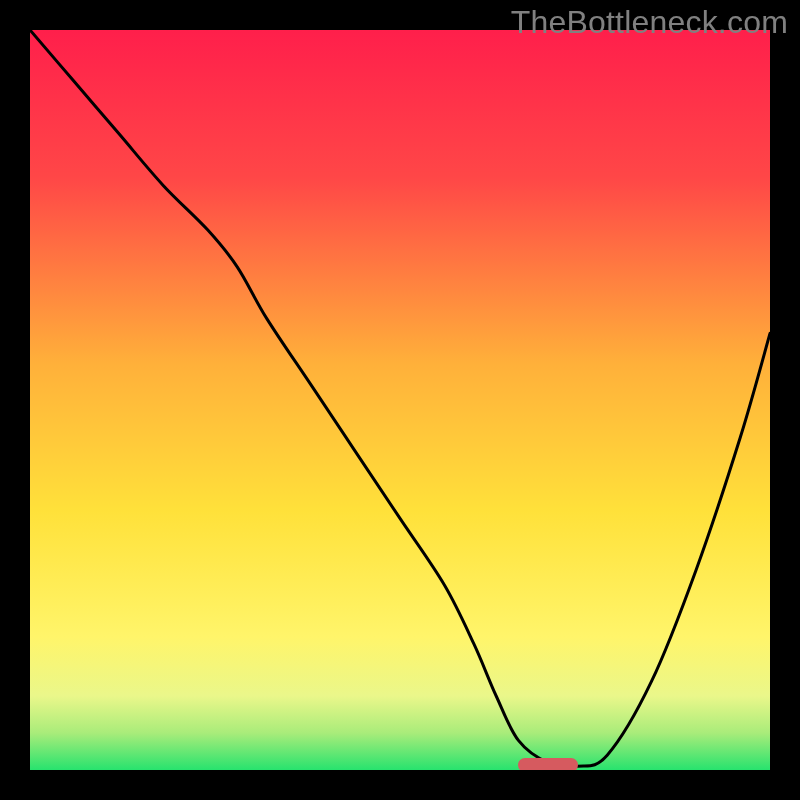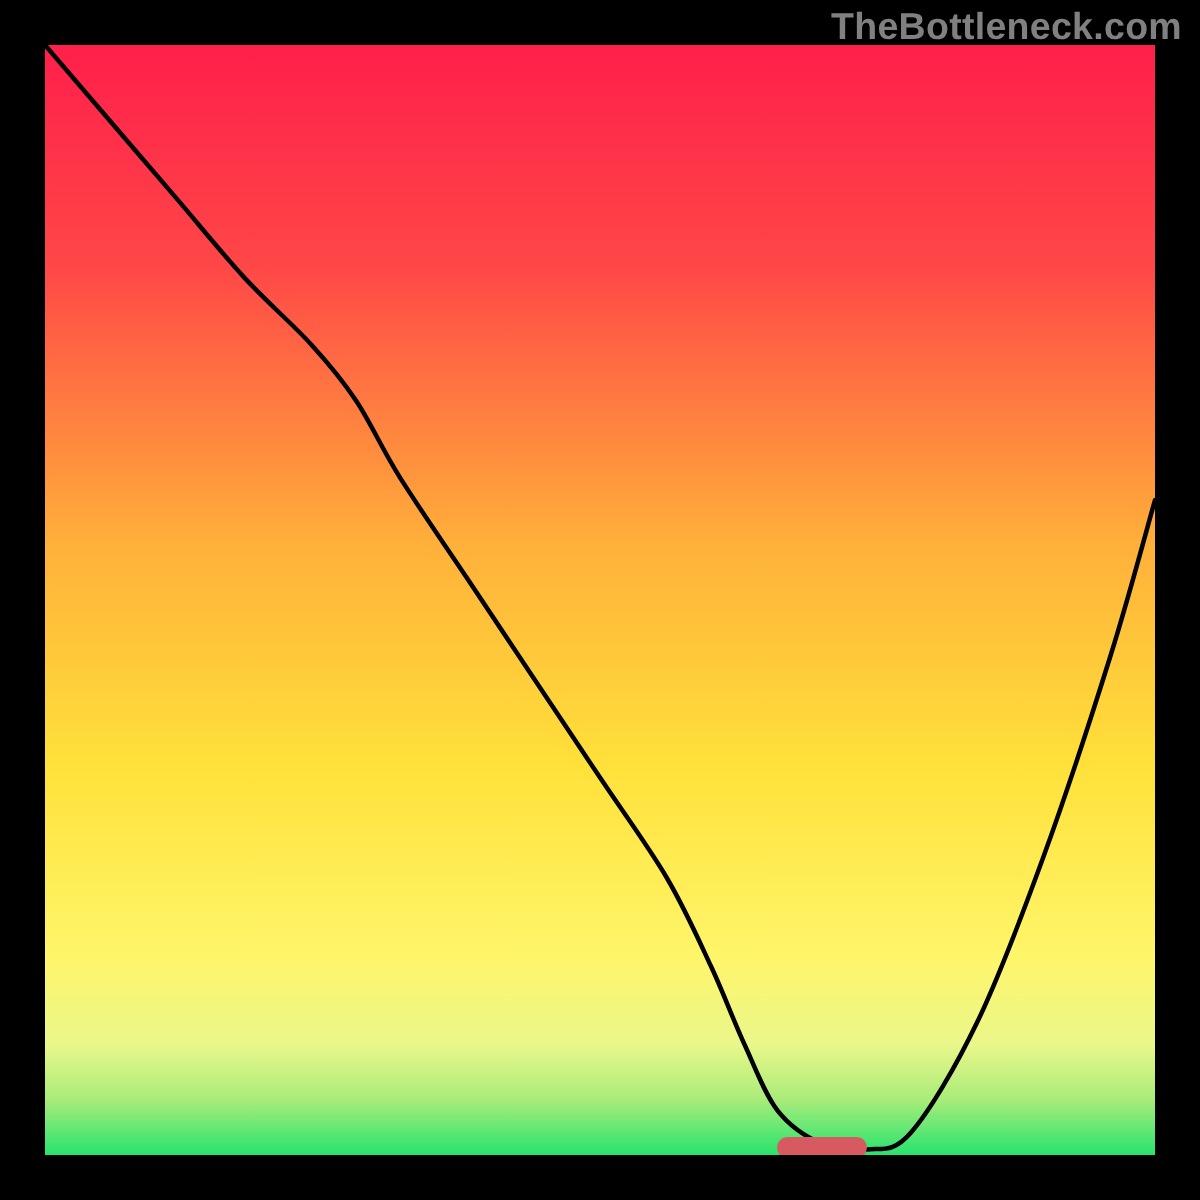--- a/index.html
+++ b/index.html
@@ -15,22 +15,22 @@
     position: relative;
     width: 800px;
     height: 800px;
     background: #000;
   }
   .watermark {
     position: absolute;
     top: 4px;
     right: 12px;
     color: #808080;
-    font-size: 25px;
-    font-weight: 700;
+    font-size: 32px;
+    font-weight: 400;
     letter-spacing: 0.2px;
     z-index: 10;
   }
   .plot-area {
     position: absolute;
     left: 30px;
     top: 30px;
     width: 740px;
     height: 740px;
     overflow: hidden;

